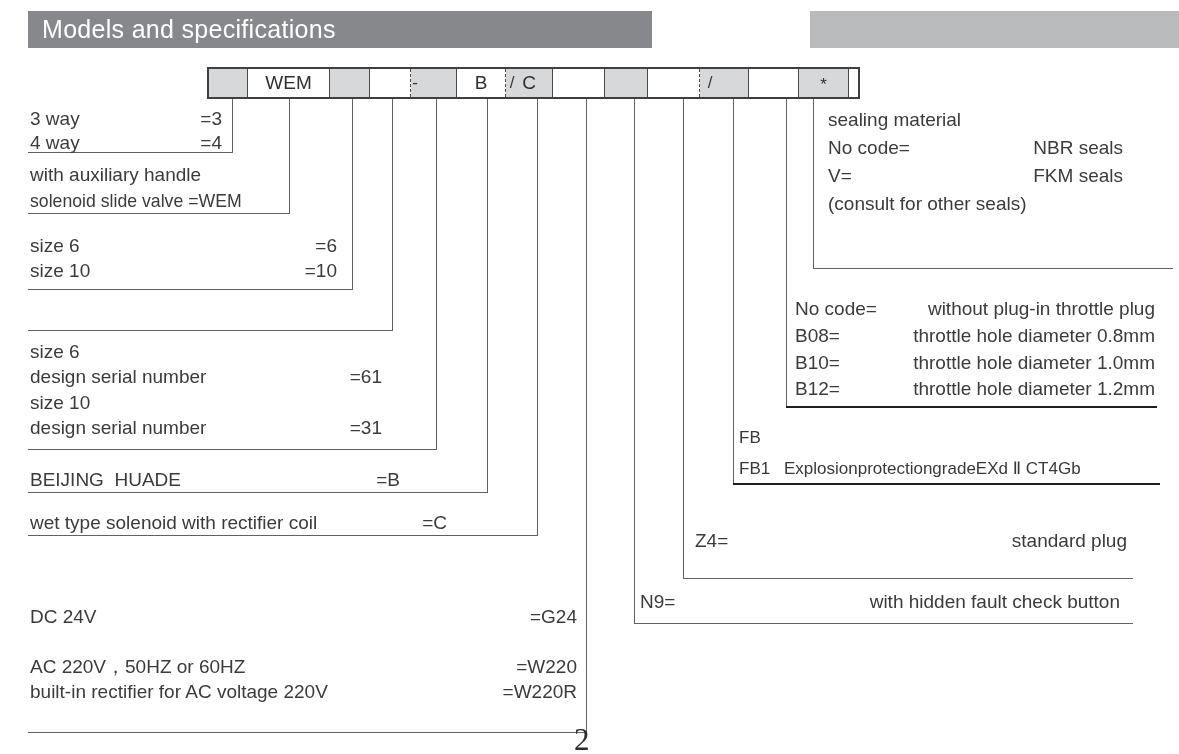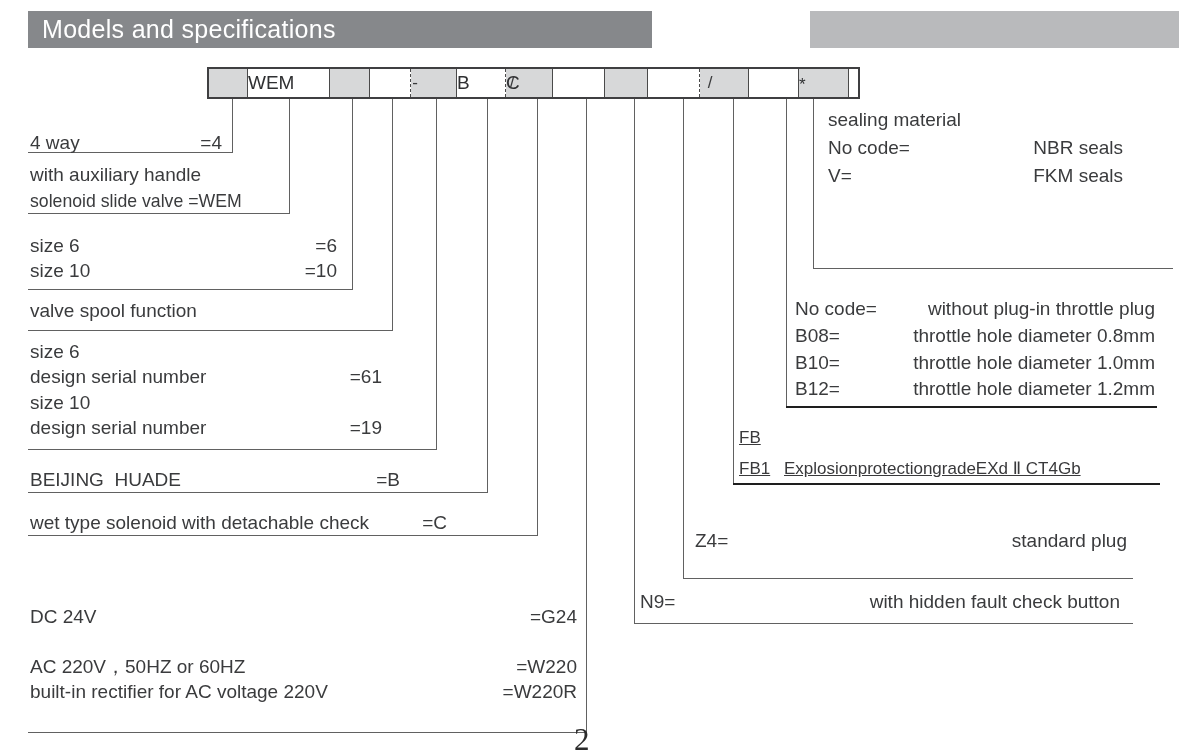--- a/index.html
+++ b/index.html
@@ -7,40 +7,40 @@
     position:relative;width:1179px;height:754px;background:#ffffff;
     font-family:"Liberation Sans",sans-serif;color:#3a3b3d;overflow:hidden;
   }
   
   .hdr-bar{position:absolute;left:28px;top:11px;width:624px;height:37px;background:#86888b;}
   .hdr-bar-right{position:absolute;left:810px;top:11px;width:369px;height:37px;background:#b9babc;}
   .hdr-title{position:absolute;left:14px;top:0;line-height:37px;font-size:25px;color:#ffffff;letter-spacing:.3px;white-space:nowrap;}
   
   .code-row{position:absolute;left:207px;top:67px;width:653px;height:32px;display:flex;
     border:2px solid #3f3f41;box-sizing:border-box;background:#fff;}
-  .cell{flex:0 1 auto;height:100%;border-right:1px solid #4a4a4a;display:flex;align-items:center;justify-content:flex-start;
+  .cell{flex:0 1 auto;height:100%;border-right:1px solid #4a4a4a;display:flex;align-items:center;justify-content:center;
     font-size:19px;color:#2f3032;box-sizing:border-box;}
   .cell:last-child{border-right:none;}
   .cell.shaded{background:#d7d8d9;}
   .cell.dashed{border-right:1px dashed #4a4a4a;}
   .sep-sym{position:absolute;top:0;height:28px;line-height:28px;transform:translateX(-50%);
     font-size:17px;color:#3a3b3d;background:transparent;}
   .star{font-size:17px;transform:translateY(2px);}
   
   .vline{position:absolute;width:1px;background:#616161;}
   .hline{position:absolute;height:1px;background:#616161;}
   .hline.dark{height:2px;background:#1e1e1e;}
   
   .row{position:absolute;display:flex;justify-content:space-between;white-space:nowrap;
     font-size:19px;line-height:23px;color:#3a3b3d;}
   .row .lbl{white-space:pre;}
   .row.right{}
   .single{position:absolute;white-space:nowrap;font-size:19px;line-height:23px;color:#3a3b3d;}
   .condensed{transform:scaleX(.93);transform-origin:left center;}
-  .fb-row{position:absolute;display:flex;white-space:nowrap;font-size:17px;line-height:22px;color:#39393b;text-decoration:underline;}
+  .fb-row{position:absolute;display:flex;white-space:nowrap;font-size:17px;line-height:22px;color:#39393b;}
   .fb-row .code{width:45px;flex:0 0 45px;}
   .page-num{position:absolute;left:574px;top:722px;font-family:"Liberation Serif",serif;font-size:31px;color:#2c2c2c;}
 </style>
 </head>
 <body>
 
 <div class="canvas">
 
   <div class="hdr-bar">
     <div class="hdr-title">Models and specifications</div>
@@ -113,57 +113,60 @@
   <div class="hline" style="left:28px;top:449px;width:409px"></div>
   <div class="hline" style="left:28px;top:492px;width:460px"></div>
   <div class="hline" style="left:28px;top:535px;width:510px"></div>
   <div class="hline" style="left:28px;top:732px;width:559px"></div>
   <div class="hline" style="left:634px;top:623px;width:499px"></div>
   <div class="hline" style="left:683px;top:578px;width:450px"></div>
   <div class="hline dark" style="left:733px;top:483px;width:427px"></div>
   <div class="hline dark" style="left:786px;top:406px;width:371px"></div>
   <div class="hline" style="left:813px;top:268px;width:360px"></div>
 
+  <div class="row" style="left:30px;top:107px;width:192px">
+    <span class="lbl">3 way</span>
+    <span>=3</span>
+  </div>
   <div class="row" style="left:30px;top:131px;width:192px">
     <span class="lbl">4 way</span>
     <span>=4</span>
   </div>
 
   <div class="single" style="left:30px;top:163px">with auxiliary handle</div>
   <div class="single condensed" style="left:30px;top:189px">solenoid slide valve =WEM</div>
 
   <div class="row" style="left:30px;top:234px;width:307px">
     <span class="lbl">size 6</span>
     <span>=6</span>
   </div>
   <div class="row" style="left:30px;top:259px;width:307px">
     <span class="lbl">size 10</span>
     <span>=10</span>
   </div>
 
-  <div class="single" style="left:30px;top:299px">valve spool function</div>
 
   <div class="single" style="left:30px;top:340px">size 6</div>
   <div class="row" style="left:30px;top:365px;width:352px">
     <span class="lbl">design serial number</span>
     <span>=61</span>
   </div>
   <div class="single" style="left:30px;top:391px">size 10</div>
   <div class="row" style="left:30px;top:416px;width:352px">
     <span class="lbl">design serial number</span>
-    <span>=19</span>
+    <span>=31</span>
   </div>
 
   <div class="row" style="left:30px;top:468px;width:370px">
     <span class="lbl">BEIJING  HUADE</span>
     <span>=B</span>
   </div>
 
   <div class="row" style="left:30px;top:511px;width:417px">
-    <span class="lbl">wet type solenoid with detachable check</span>
+    <span class="lbl">wet type solenoid with rectifier coil</span>
     <span>=C</span>
   </div>
 
   <div class="row" style="left:30px;top:605px;width:547px">
     <span class="lbl">DC 24V</span>
     <span>=G24</span>
   </div>
   <div class="row" style="left:30px;top:655px;width:547px">
     <span class="lbl">AC 220V，50HZ or 60HZ</span>
     <span>=W220</span>
@@ -177,20 +180,23 @@
     <span>sealing material</span>
   </div>
   <div class="row" style="left:828px;top:136px;width:295px">
     <span class="lbl">No code=</span>
     <span>NBR seals</span>
   </div>
   <div class="row" style="left:828px;top:164px;width:295px">
     <span class="lbl">V=</span>
     <span>FKM seals</span>
   </div>
+  <div class="row right" style="left:828px;top:192px;width:297px">
+    <span>(consult for other seals)</span>
+  </div>
 
   <div class="row" style="left:795px;top:297px;width:360px">
     <span class="lbl">No code=</span>
     <span>without plug-in throttle plug</span>
   </div>
   <div class="row" style="left:795px;top:324px;width:360px">
     <span class="lbl">B08=</span>
     <span>throttle hole diameter 0.8mm</span>
   </div>
   <div class="row" style="left:795px;top:351px;width:360px">

